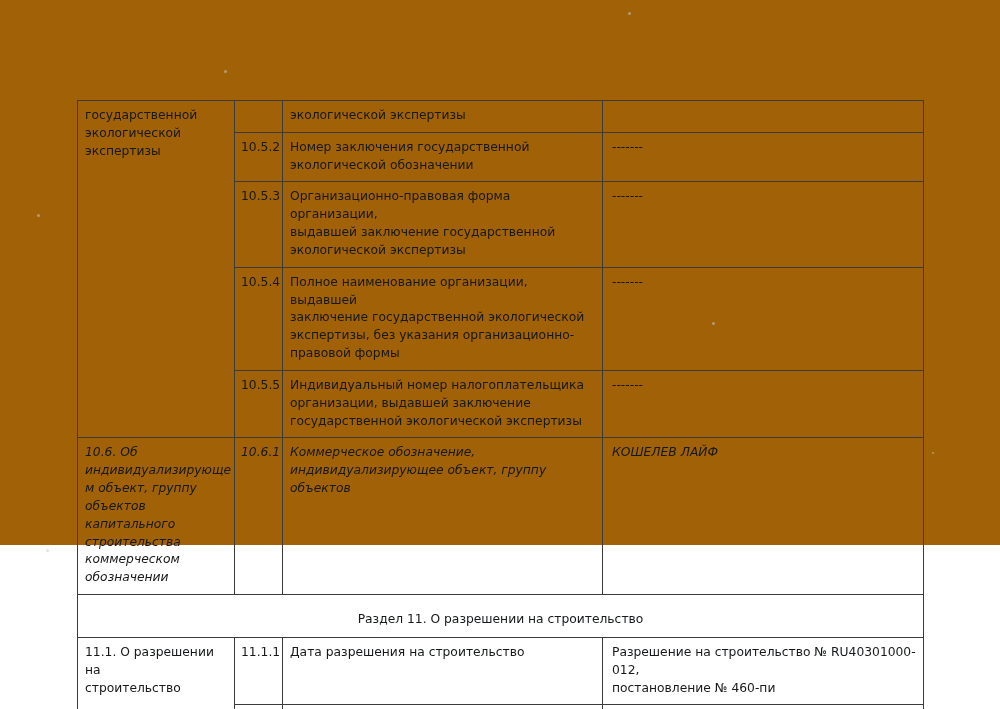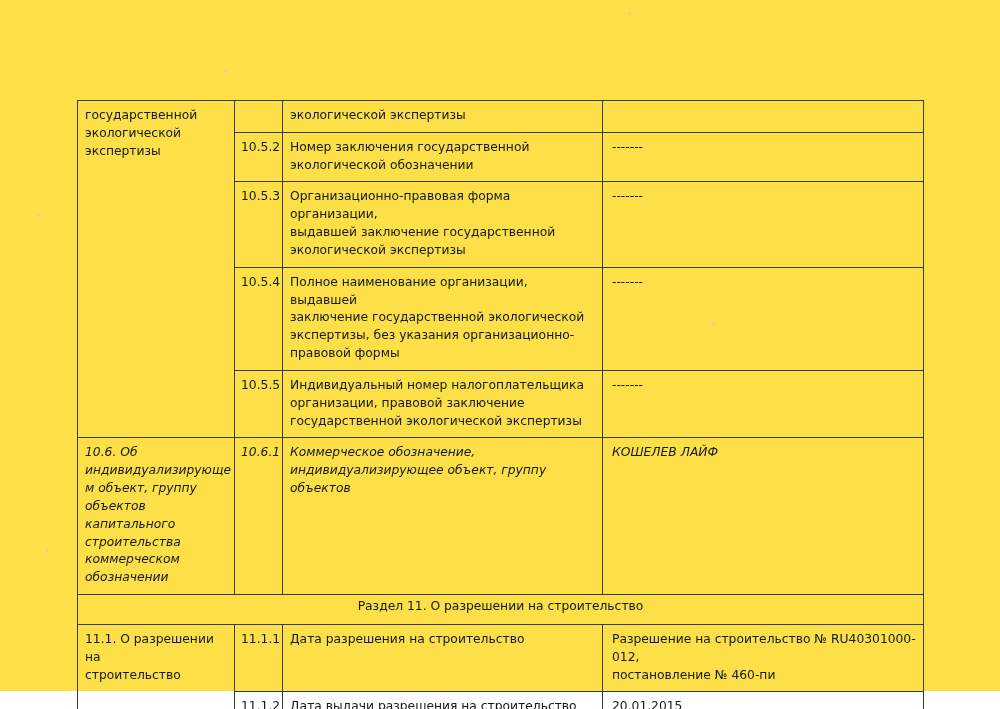--- a/index.html
+++ b/index.html
@@ -13,22 +13,22 @@
     font-family: "DejaVu Sans", sans-serif;
     color: #16181a;
     position: relative;
     overflow: hidden;
   }
   .page {
     position: absolute;
     left: 0;
     top: 0;
     width: 1000px;
-    height: 691px;
-    background: #fde047;
+    height: 545px;
+    background: #a16207;
   }
   
   .speck {
     position: absolute;
     background: #c9c9c9;
     border-radius: 50%;
     opacity: .55;
   }
   .doc-table {
     position: absolute;
@@ -54,21 +54,21 @@
   td.code {
     text-align: center;
     white-space: nowrap;
     padding-left: 6px;
   }
   td.val {
     padding-left: 9px;
   }
   .section-row td {
     text-align: center;
-    padding-top: 3px;
+    padding-top: 16px;
     padding-bottom: 8px;
   }
   .tall {
     height: 120px;
     font-style: italic;
   }
   .val-lines { white-space: pre-line; }
   .desc { white-space: pre-line; }
   .firstcell { white-space: pre-line; }
 </style>
@@ -121,21 +121,21 @@
         <td class="desc">Полное наименование организации, выдавшей
 заключение государственной экологической
 экспертизы, без указания организационно-
 правовой формы</td>
         <td class="val val-lines">-------</td>
       </tr>
 
       <tr>
         <td class="code">10.5.5</td>
         <td class="desc">Индивидуальный номер налогоплательщика
-организации, правовой заключение
+организации, выдавшей заключение
 государственной экологической экспертизы</td>
         <td class="val val-lines">-------</td>
       </tr>
 
       <tr class="tall">
         <td class="firstcell">10.6. Об
 индивидуализирующе
 м объект, группу
 объектов капитального
 строительства

